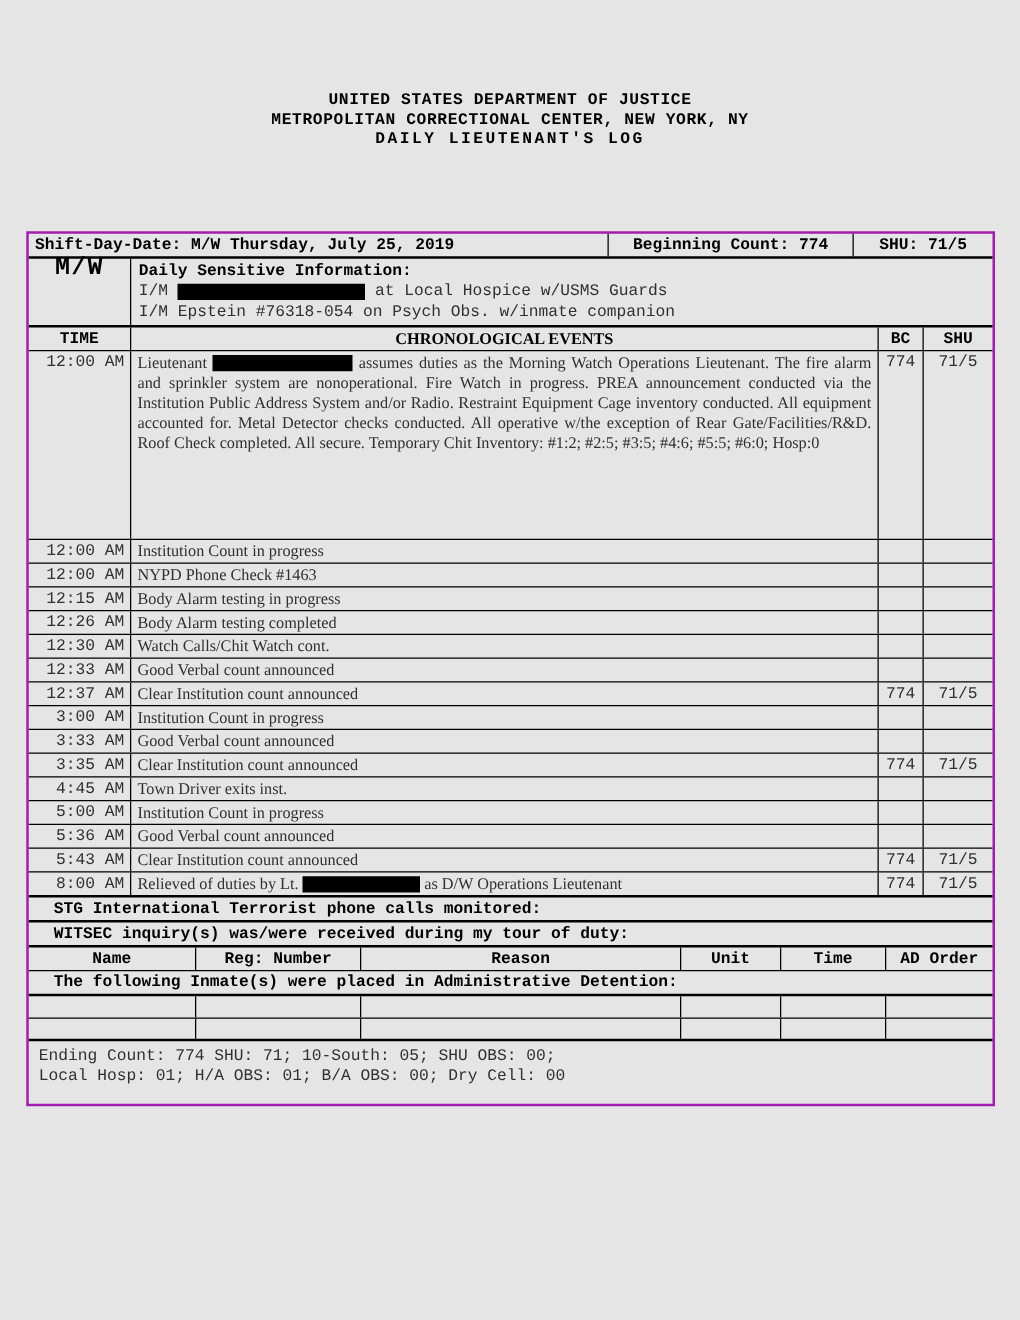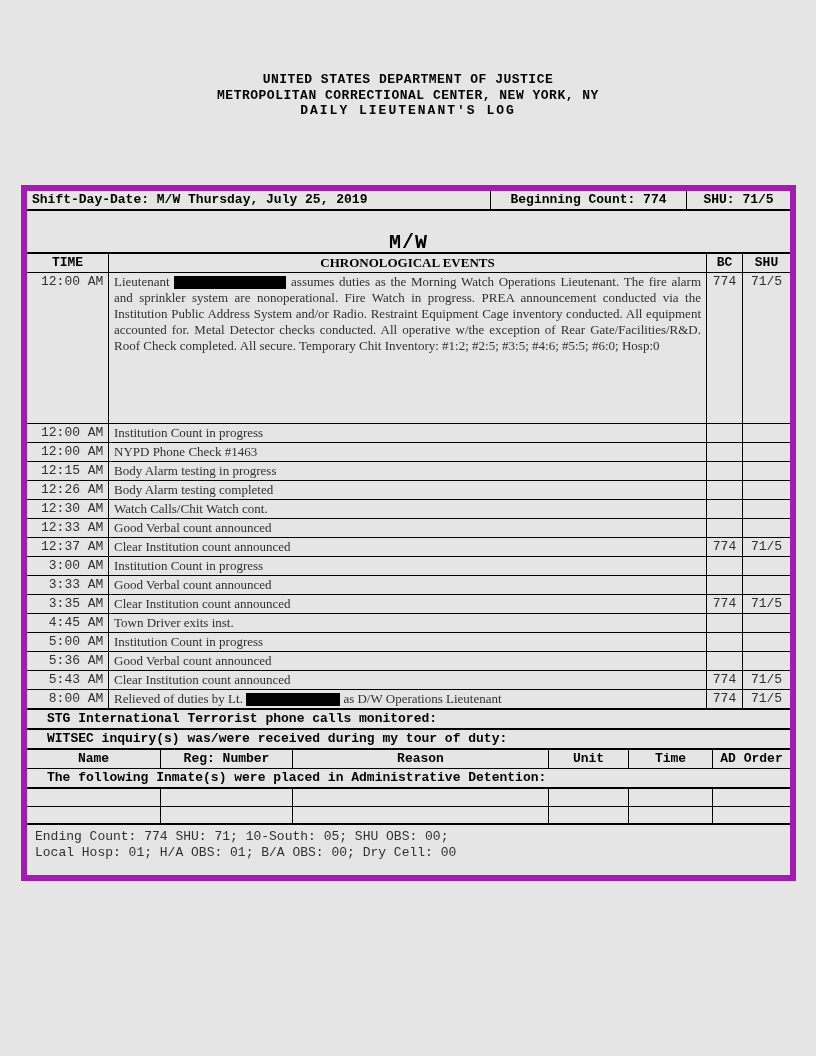--- a/index.html
+++ b/index.html
@@ -5,38 +5,38 @@
   * { margin:0; padding:0; box-sizing:border-box; }
   html,body { background:#ffffff; }
   .page {
     width:816px; height:1056px; background:#e5e5e5; overflow:hidden;
     font-family:"Liberation Mono","DejaVu Sans Mono",monospace;
     color:#000;
   }
   .doc-header { padding-top:72px; text-align:center; font-weight:bold; font-size:13px; line-height:15.5px; letter-spacing:0.5px; }
   .doc-header .l3 { letter-spacing:2px; }
 
-  .form { margin:66px 0 12px 21px; width:775px; border:6px solid #a21caf; }
+  .form { margin:66px 0 12px 21px; width:775px; border:2px solid #a21caf; }
   .row { display:flex; align-items:stretch; border-bottom:1px solid #000; min-height:18px; }
   .row:last-child { border-bottom:none; }
   .thick { border-bottom-width:2px; }
   .cell { border-right:1px solid #000; padding:1px 5px; font-size:13px; line-height:16px; }
   .cell:last-child { border-right:none; flex:1; }
   .bold { font-weight:bold; }
   .center { text-align:center; }
   .ink { color:#303030; }
 
   
   .w-shift1 { width:464px; }
   .w-shift2 { width:196px; }
   .w-time { width:82px; }
   .w-events { width:598px;font-family:Liberation Serif, serif; }
   .w-bc { width:36px; }
 
-  .mw-cell { font-size:20px; font-weight:bold; text-align:center; padding-top:24px; letter-spacing:1px; }
+  .mw-cell { font-size:20px; font-weight:bold; text-align:center; padding-top:0; letter-spacing:1px; }
   .sens-cell { padding:2px 6px; line-height:16.5px; }
 
   .time-cell { white-space:pre; padding-left:14px; }
   .first-entry .w-events { text-align:justify; min-height:150px; }
 
   .notice-cell { font-weight:bold; padding:1px 20px; }
 
   .ad1 { width:134px; } .ad2 { width:132px; } .ad3 { width:256px; }
   .ad4 { width:80px; }  .ad5 { width:84px; }
   .ad-empty { min-height:18px; }
@@ -65,20 +65,25 @@
   <div class="form">
 
     <div class="row thick">
       <div class="cell w-shift1 bold">Shift-Day-Date: M/W Thursday, July 25, 2019</div>
       <div class="cell w-shift2 bold center">Beginning Count: 774</div>
       <div class="cell bold center">SHU: 71/5</div>
     </div>
 
     <div class="row thick">
       <div class="cell w-time mw-cell">M/W</div>
+      <div class="cell sens-cell">
+        <div class="bold">Daily Sensitive Information:</div>
+        <div class="ink"><span>I/M</span> <span class="redacted r-name"></span> <span>at Local Hospice w/USMS Guards</span></div>
+        <div class="ink">I/M Epstein #76318-054 on Psych Obs. w/inmate companion</div>
+      </div>
     </div>
 
     <div class="row">
       <div class="cell w-time bold center">TIME</div>
       <div class="cell w-events bold center">CHRONOLOGICAL EVENTS</div>
       <div class="cell w-bc bold center">BC</div>
       <div class="cell bold center">SHU</div>
     </div>
 
     <div class="row first-entry">

